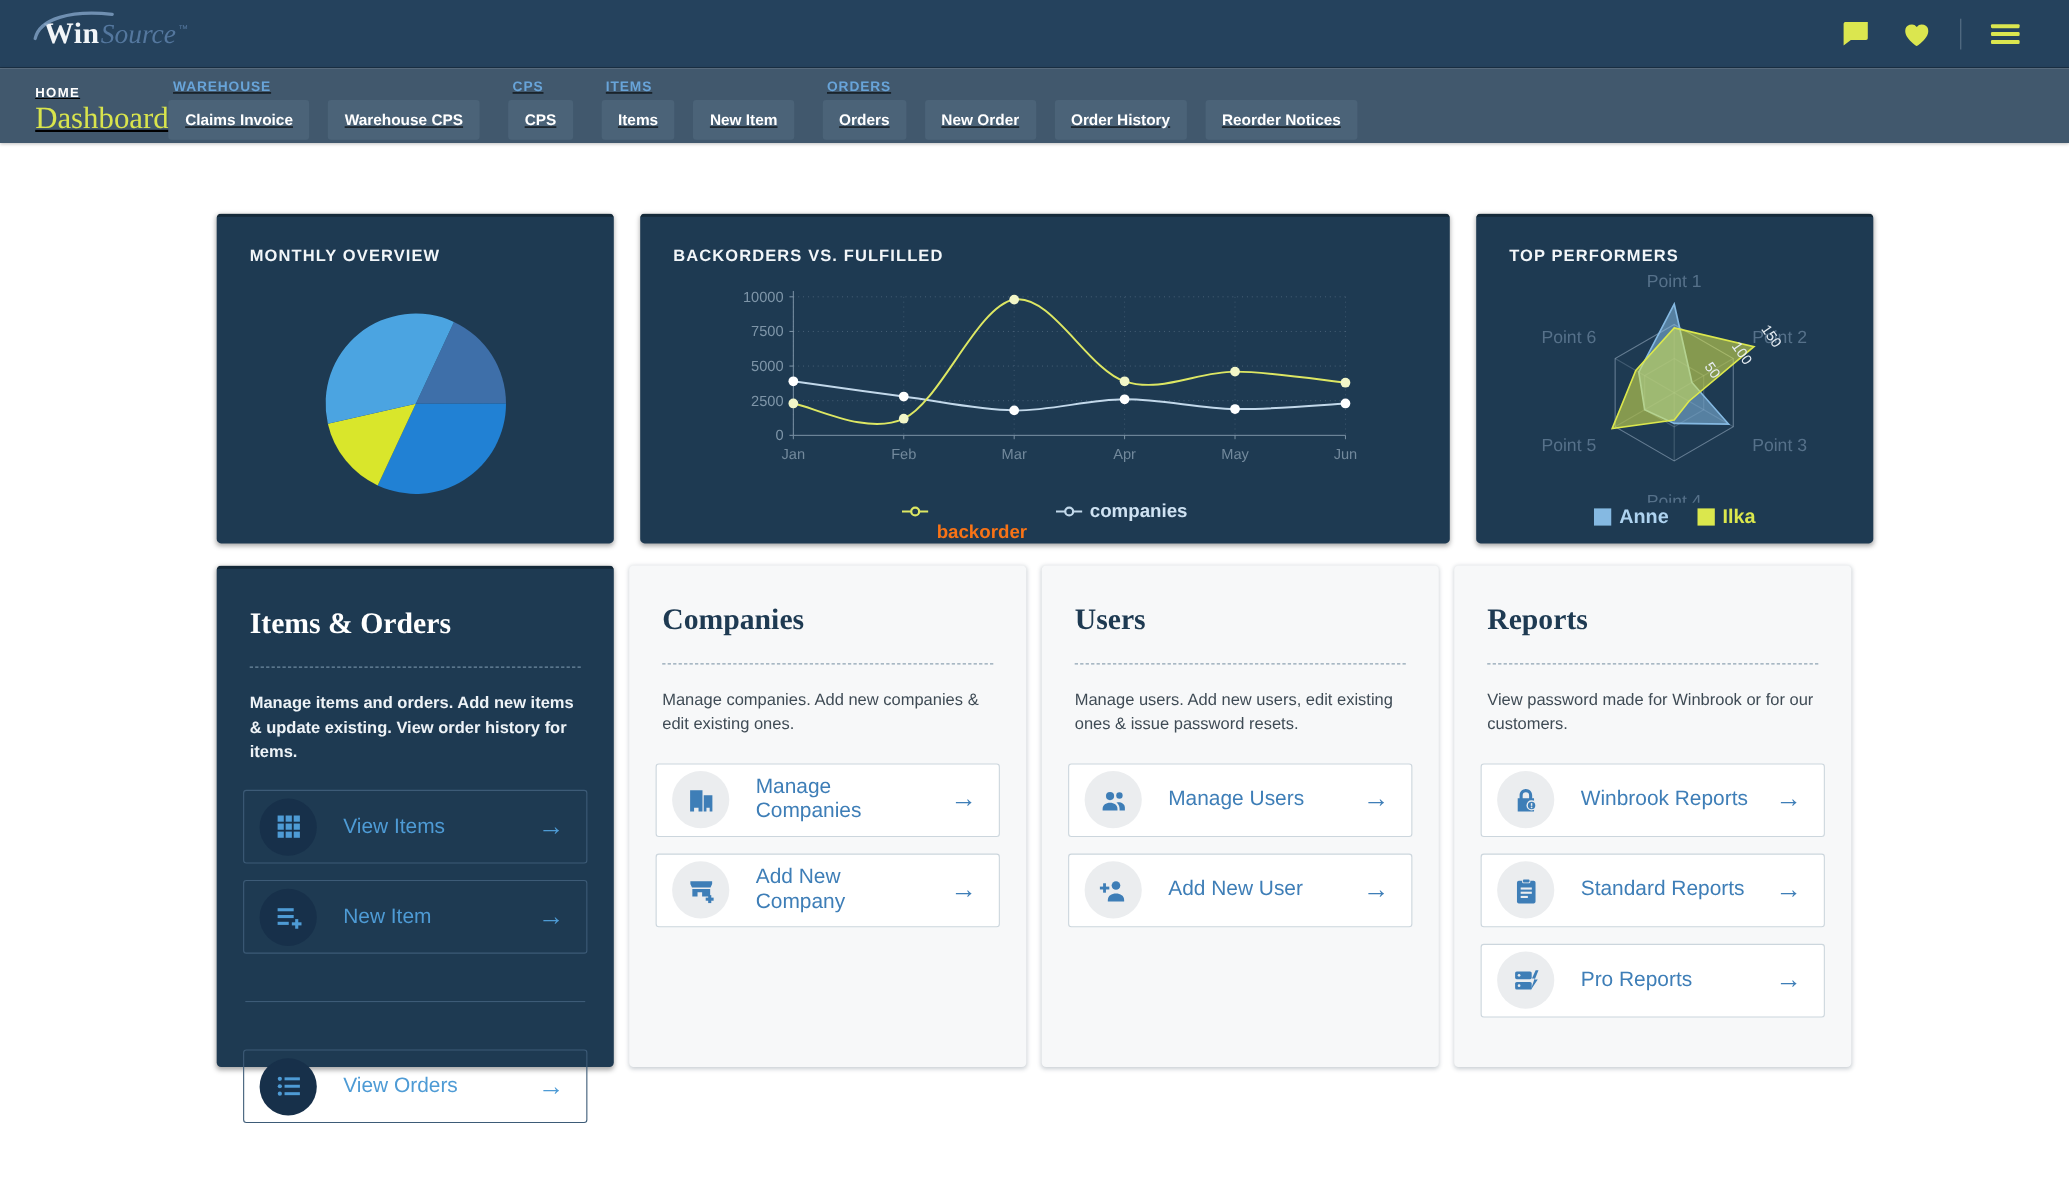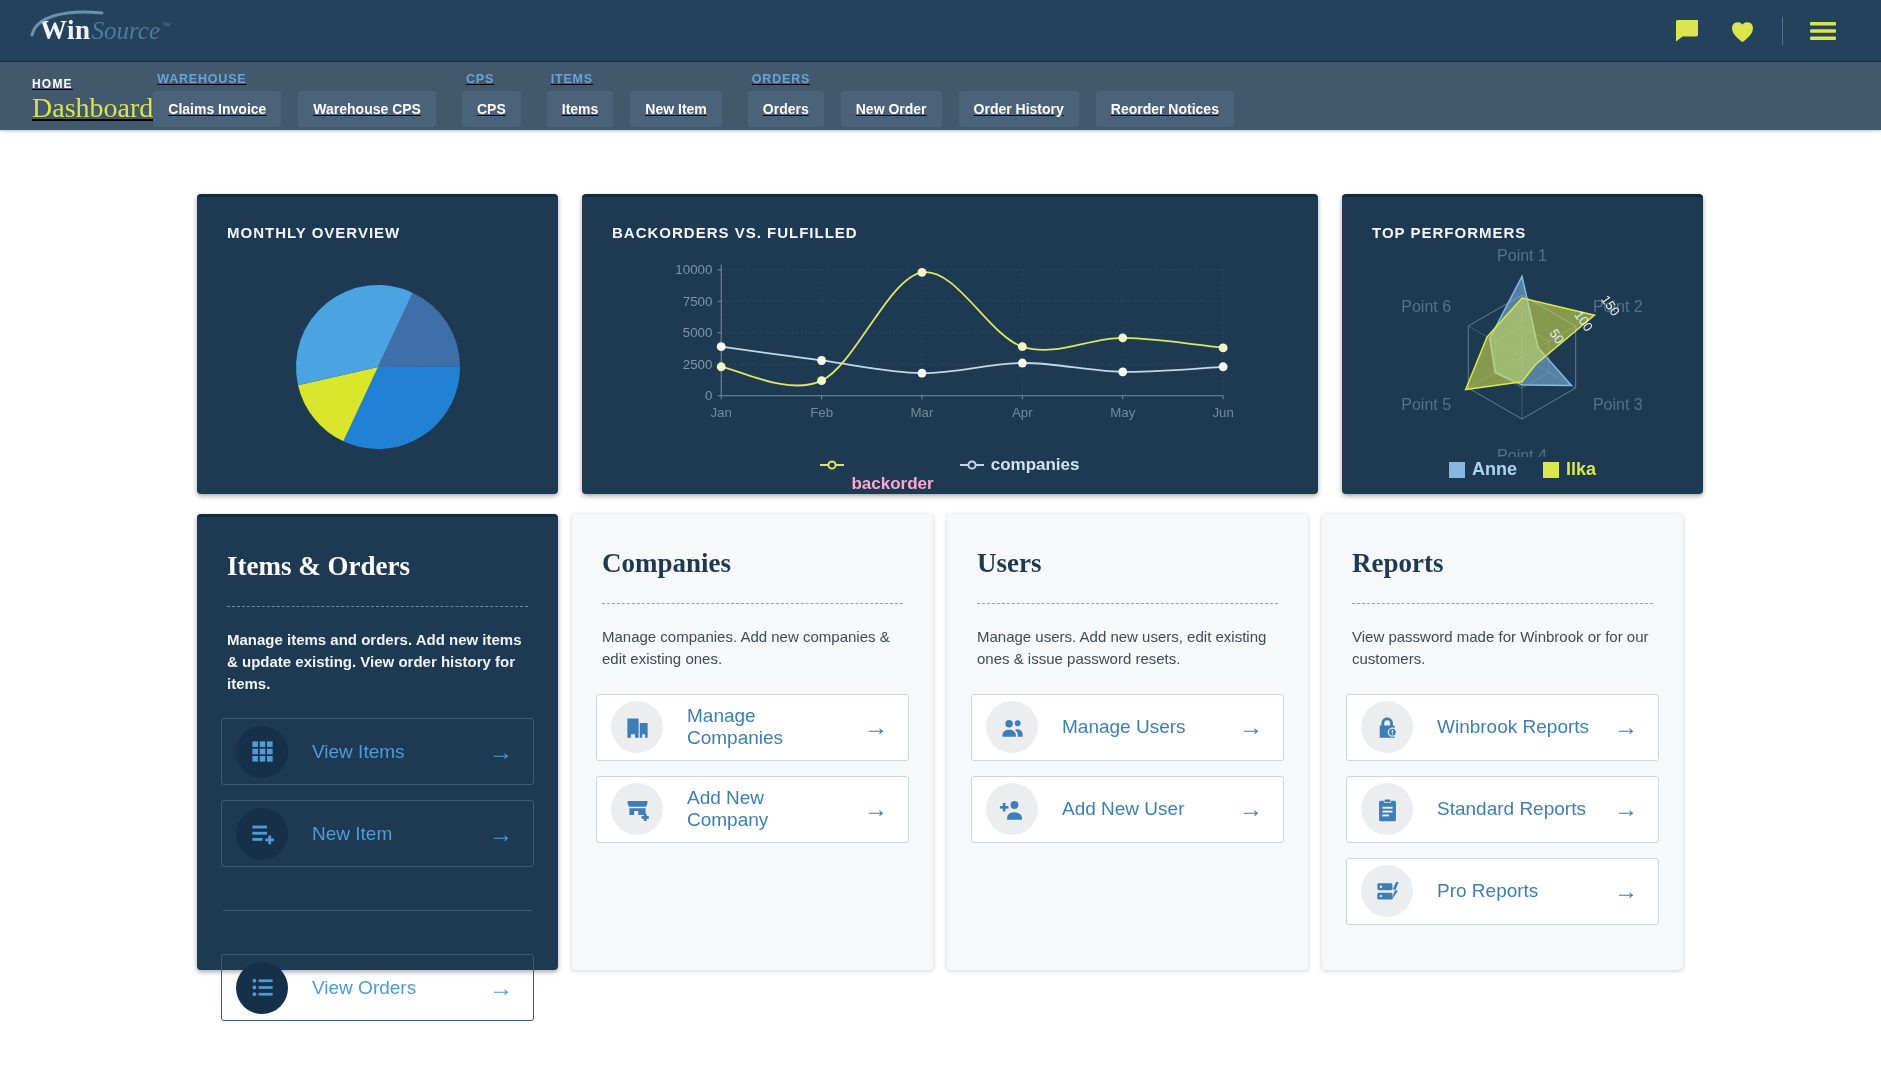--- a/index.html
+++ b/index.html
@@ -236,21 +236,21 @@
             <circle cx="449.6" cy="114.62" r="5" fill="#f2f6c8"></circle>
             <circle cx="562.8" cy="104.68" r="5" fill="#f2f6c8"></circle>
             <circle cx="676" cy="116.04" r="5" fill="#f2f6c8"></circle>
           </svg>
           <div class="chart-legend">
             <span class="item">
               <svg width="24" height="12" viewBox="0 0 24 12">
                 <line x1="0" y1="6" x2="24" y2="6" stroke="#dde763" stroke-width="2"></line>
                 <circle cx="12" cy="6" r="3.6" fill="#1e3a52" stroke="#dde763" stroke-width="2"></circle>
               </svg>
-              <span style="color: #f9a8d4; margin-top: 39px;">backorder</span>
+              <span style="color: #f97316; margin-top: 39px;">backorder</span>
             </span>
             <span class="item">
               <svg width="24" height="12" viewBox="0 0 24 12">
                 <line x1="0" y1="6" x2="24" y2="6" stroke="#c2d8ea" stroke-width="2"></line>
                 <circle cx="12" cy="6" r="3.6" fill="#1e3a52" stroke="#c2d8ea" stroke-width="2"></circle>
               </svg>
               <span style="color: rgb(207, 226, 242);">companies</span>
             </span>
           </div>
         </div>

